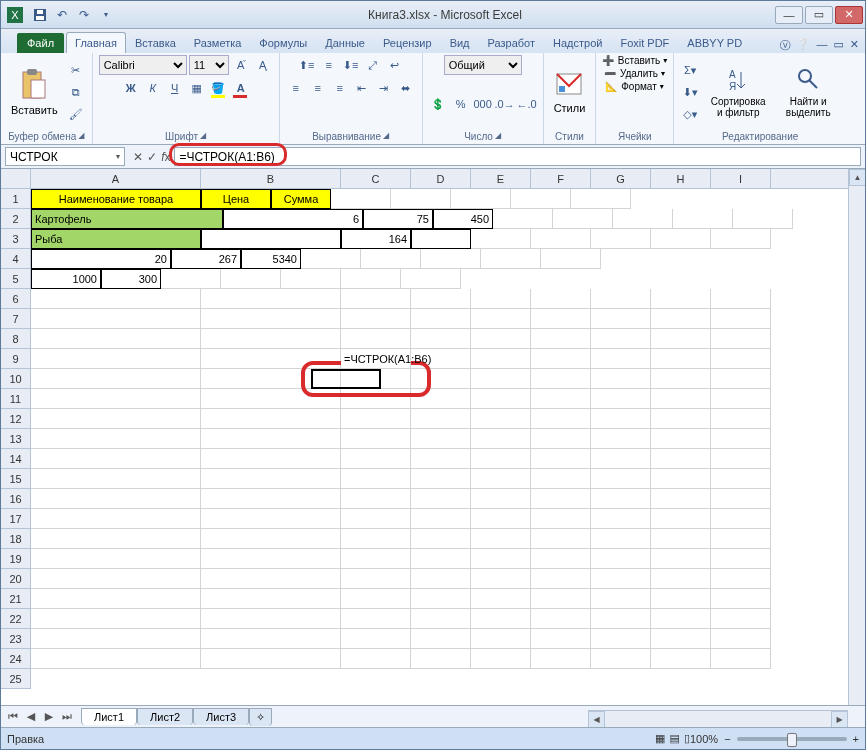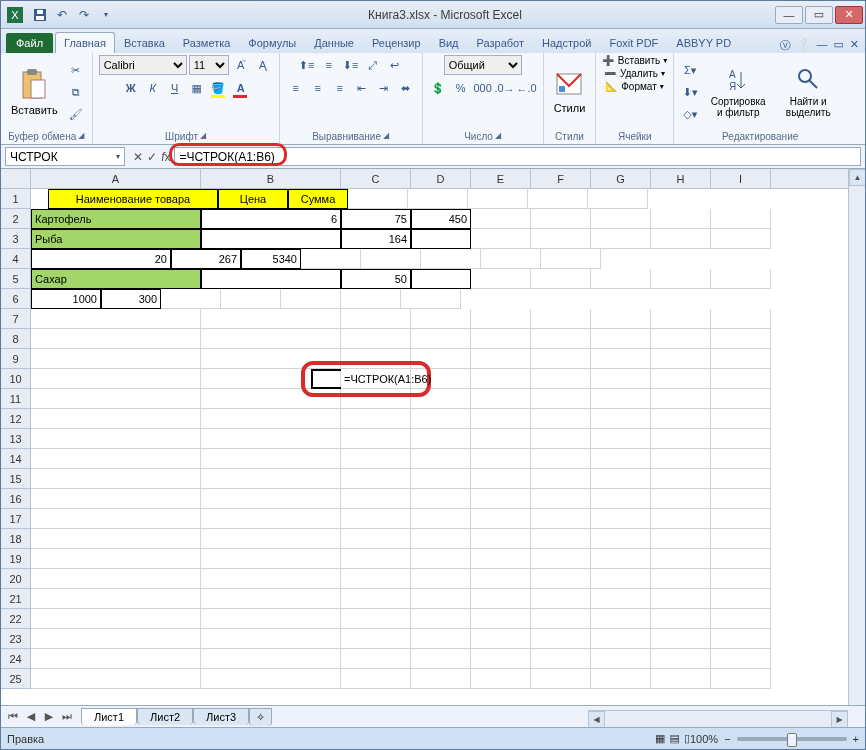--- a/index.html
+++ b/index.html
@@ -5,21 +5,21 @@
 * { box-sizing: border-box; margin: 0; padding: 0; font-family: "Segoe UI", Tahoma, sans-serif; }
 body { background: #fff; width: 866px; height: 750px; overflow: hidden; position: relative; border: 1px solid #5e7a9b; }
 .titlebar { height: 28px; background: linear-gradient(#e8eef7,#cfdff0); display: flex; align-items: center; padding: 0 2px; font-size: 12px; color: #3b3b3b; border-bottom: 1px solid #9ab; }
 .titlebar .excel-icon { width: 16px; height: 16px; margin: 0 6px 0 4px; }
 .titlebar .qat { display:flex; gap:4px; margin-left:2px; }
 .titlebar .qat span { width:18px; height:18px; display:flex; align-items:center; justify-content:center; color:#3a5a8a; }
 .titlebar .title { flex:1; text-align:center; }
 .titlebar .winbtns { display:flex; gap:2px; }
 .titlebar .winbtns span { width:28px; height:18px; background:#e8eef7; border:1px solid #9ab; display:flex; align-items:center; justify-content:center; font-size:11px; border-radius:2px; }
 .titlebar .winbtns .close { background:#d36868; color:#fff; border-color:#a33; }
-.tabs { height:24px; background:linear-gradient(#e8eef7,#d5e3f3); display:flex; align-items:flex-end; padding-left:5px; font-size:11px; }
+.tabs { height:24px; background:linear-gradient(#e8eef7,#d5e3f3); display:flex; align-items:flex-end; padding-left:16px; font-size:11px; }
 .tabs .file { background:#1e6b34; color:#fff; padding:4px 10px; border-radius:2px 2px 0 0; margin-right:2px; }
 .tabs .tab { padding:4px 8px; color:#3a5a8a; cursor:pointer; border:1px solid transparent; border-bottom:none; }
 .tabs .tab.active { background:#f4f8fd; border-color:#9ab; border-radius:3px 3px 0 0; }
 .tabs .right-icons { margin-left:auto; display:flex; gap:6px; padding-right:6px; color:#3a5a8a; }
 .ribbon { height:92px; background:#f4f8fd; border-bottom:1px solid #9ab; display:flex; font-size:11px; }
 .group { border-right:1px solid #cbd8ea; padding:2px 6px 2px 6px; display:flex; flex-direction:column; }
 .group .body { flex:1; display:flex; align-items:center; gap:4px; }
 .group .label { text-align:center; color:#55698a; font-size:10px; padding-top:2px; display:flex; justify-content:center; gap:2px; }
 .group .label .launcher { font-size:8px; }
 .bigbtn { display:flex; flex-direction:column; align-items:center; gap:2px; padding:2px 4px; }
@@ -188,21 +188,21 @@
         <span class="iconbtn">⬌</span>
       </div>
     </div>
     <div class="label">
         <span>Выравнивание</span>
         <span class="launcher">◢</span>
       </div>
   </div>
 
   <div class="group">
-    <div class="body stack" style="gap:3px">
+    <div class="body stack" style="gap:19px">
       <select class="fontbox" style="width:78px"><option>Общий</option></select>
       <div style="display:flex;gap:2px">
         <span class="iconbtn">💲</span>
         <span class="iconbtn">%</span>
         <span class="iconbtn">000</span>
         <span class="iconbtn">.0→</span>
         <span class="iconbtn">←.0</span>
       </div>
     </div>
     <div class="label">
@@ -330,31 +330,31 @@
       <div>19</div>
       <div>20</div>
       <div>21</div>
       <div>22</div>
       <div>23</div>
       <div>24</div>
       <div>25</div>
     </div>
   <div class="grid" id="grid">
       <div class="gridrow">
-        <div class="cell hdr c" style="width: 170px; margin-left: 17px;">Наименование товара</div>
+        <div class="cell hdr c" style="width: 170px;">Наименование товара</div>
         <div class="cell hdr c" style="width: 70px;">Цена</div>
         <div class="cell hdr c" style="width: 60px;">Сумма</div>
         <div class="cell" style="width: 60px;"></div>
         <div class="cell" style="width: 60px;"></div>
         <div class="cell" style="width: 60px;"></div>
         <div class="cell" style="width: 60px;"></div>
         <div class="cell" style="width: 60px;"></div>
       </div>
       <div class="gridrow">
-        <div class="cell prod" style="width: 170px;">Картофель</div>
+        <div class="cell prod" style="width: 192px;">Картофель</div>
         <div class="cell bordered r" style="width: 140px;">6</div>
         <div class="cell bordered r" style="width: 70px;">75</div>
         <div class="cell bordered r" style="width: 60px;">450</div>
         <div class="cell" style="width: 60px;"></div>
         <div class="cell" style="width: 60px;"></div>
         <div class="cell" style="width: 60px;"></div>
         <div class="cell" style="width: 60px;"></div>
         <div class="cell" style="width: 60px;"></div>
       </div>
       <div class="gridrow">
@@ -365,31 +365,20 @@
         <div class="cell" style="width: 60px;"></div>
         <div class="cell" style="width: 60px;"></div>
         <div class="cell" style="width: 60px;"></div>
         <div class="cell" style="width: 60px;"></div>
         <div class="cell" style="width: 60px;"></div>
       </div>
       <div class="gridrow">
         <div class="cell bordered r" style="width: 140px;">20</div>
         <div class="cell bordered r" style="width: 70px;">267</div>
         <div class="cell bordered r" style="width: 60px;">5340</div>
-        <div class="cell" style="width: 60px;"></div>
-        <div class="cell" style="width: 60px;"></div>
-        <div class="cell" style="width: 60px;"></div>
-        <div class="cell" style="width: 60px;"></div>
-        <div class="cell" style="width: 60px;"></div>
-      </div>
-      <div class="gridrow">
-        <div class="cell prod" style="width: 170px;">Сахар</div>
-        <div class="cell bordered r" style="width: 140px;"></div>
-        <div class="cell bordered r" style="width: 70px;">50</div>
-        <div class="cell bordered r" style="width: 60px;"></div>
         <div class="cell" style="width: 60px;"></div>
         <div class="cell" style="width: 60px;"></div>
         <div class="cell" style="width: 60px;"></div>
         <div class="cell" style="width: 60px;"></div>
         <div class="cell" style="width: 60px;"></div>
       </div>
       <div class="gridrow">
         <div class="cell bordered r" style="width: 70px;">1000</div>
         <div class="cell bordered r" style="width: 60px;">300</div>
         <div class="cell" style="width: 60px;"></div>

